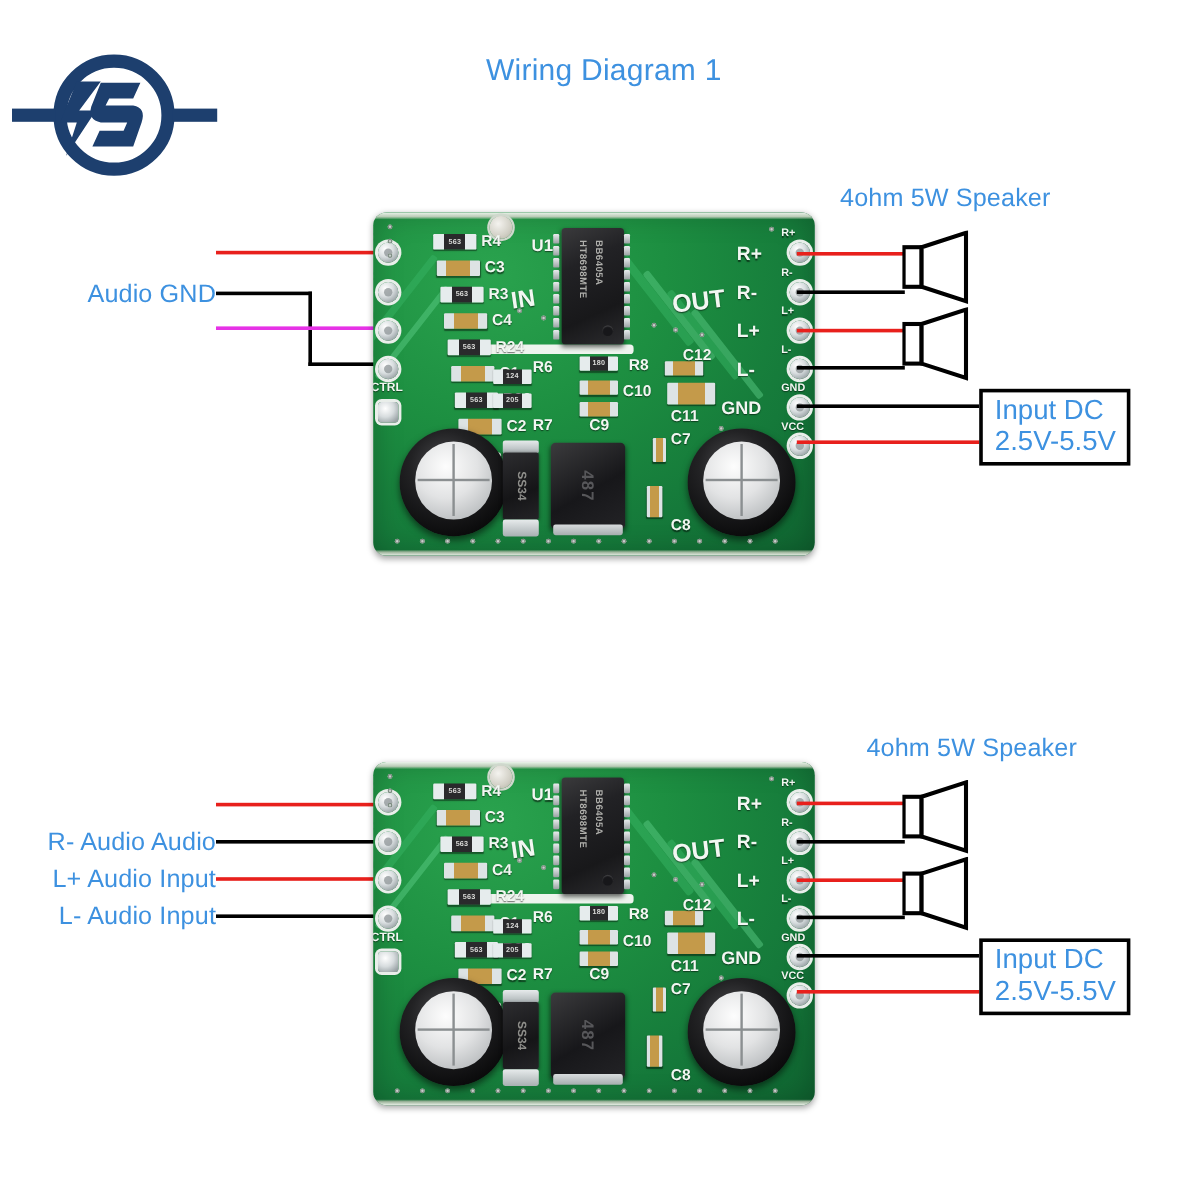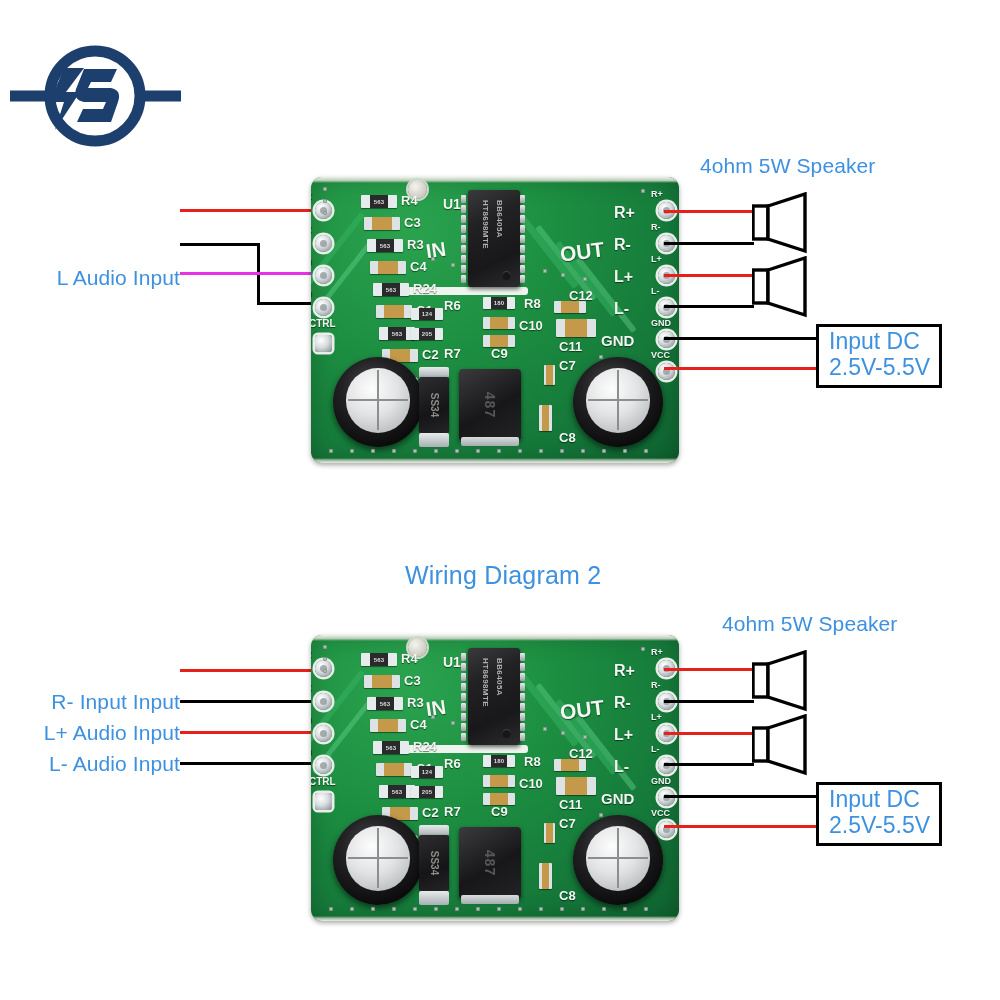--- a/index.html
+++ b/index.html
@@ -204,24 +204,25 @@
       <g fill="none" stroke="#1d3f6e" stroke-width="11">
         <circle cx="87" cy="58" r="45"></circle>
       </g>
       <rect x="2" y="52.5" width="36" height="11" fill="#1d3f6e"></rect>
       <rect x="136" y="52.5" width="37" height="11" fill="#1d3f6e"></rect>
       <path d="M76 30 L56 30 L42 64 L56 64 L47 92 L72 54 L58 54 Z" fill="#1d3f6e"></path>
       <path d="M76 31 L109 31 L103 44 L83 44 L80 50 L103 50 Q114 52 110 64 L103 84 L69 84 L75 71 L95 71 L98 64 L76 64 Q65 62 68 51 Z" fill="#1d3f6e"></path>
     </svg>
   </div>
 
+  <div class="diagram-title" style="left:405px; top:45px;">Wiring Diagram 1</div>
 
   <div class="lbl" style="left:700px; top:154px;">4ohm 5W Speaker</div>
 
-  <div class="lbl right-align" style="left:0px; top:266px; width:180px;">L Audio Input</div>
+  <div class="lbl right-align" style="left:0px; top:234px; width:180px;">Audio GND</div>
 
   <div class="wire h red" style="left:180px; top:209px; width:144px;"></div>
   <div class="wire h black" style="left:180px; top:243px; width:80px;"></div>
   <div class="wire v black" style="left:257px; top:243px; height:62px;"></div>
   <div class="wire h black" style="left:257px; top:302px; width:67px;"></div>
   <div class="wire h pink" style="left:180px; top:272px; width:144px;"></div>
 
   <div class="board" id="board1" style="left:311px; top:177px; width:368px; height:286px;">
     <div class="edge-top"></div>
     <div class="edge-bottom"></div>
@@ -399,25 +400,24 @@
       <rect x="1" y="14" width="15" height="33" fill="#fff" stroke="#000" stroke-width="3.4"></rect>
       <path d="M16 14 L53 2 L53 59 L16 47 Z" fill="#fff" stroke="#000" stroke-width="3.4" stroke-linejoin="miter"></path>
     </svg>
   </div>
 
   <div class="dcbox" style="left:816px; top:324px; width:126px;">
     <span>Input DC</span>
     <span>2.5V-5.5V</span>
   </div>
 
-  <div class="diagram-title" style="left:405px; top:561px;">Wiring Diagram 2</div>
 
   <div class="lbl" style="left:722px; top:612px;">4ohm 5W Speaker</div>
 
-  <div class="lbl right-align" style="left:0px; top:690px; width:180px;">R- Input Input</div>
+  <div class="lbl right-align" style="left:0px; top:690px; width:180px;">R- Audio Audio</div>
   <div class="lbl right-align" style="left:0px; top:721px; width:180px;">L+ Audio Input</div>
   <div class="lbl right-align" style="left:0px; top:752px; width:180px;">L- Audio Input</div>
 
   <div class="wire h red" style="left:180px; top:669px; width:144px;"></div>
   <div class="wire h black" style="left:180px; top:700px; width:144px;"></div>
   <div class="wire h red" style="left:180px; top:731px; width:144px;"></div>
   <div class="wire h black" style="left:180px; top:762px; width:144px;"></div>
 
   <div class="board" id="board2" style="left:311px; top:635px; width:368px; height:286px;">
     <div class="edge-top"></div>

